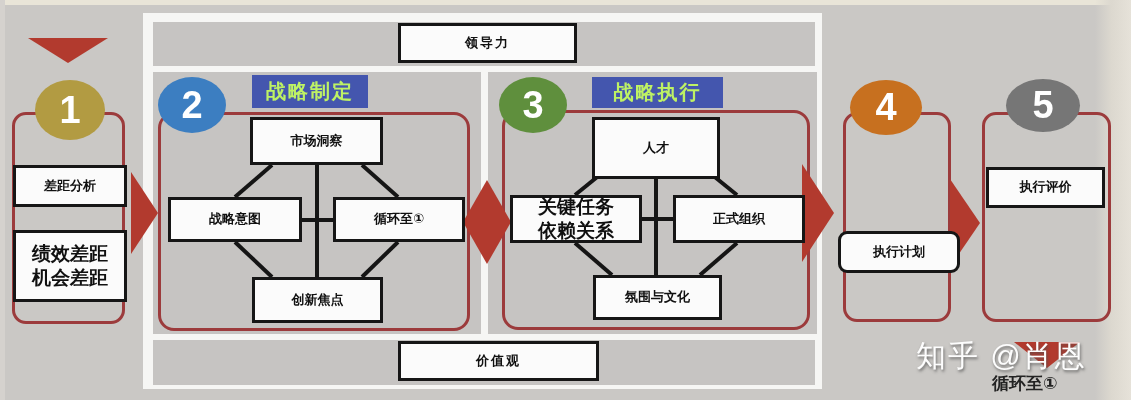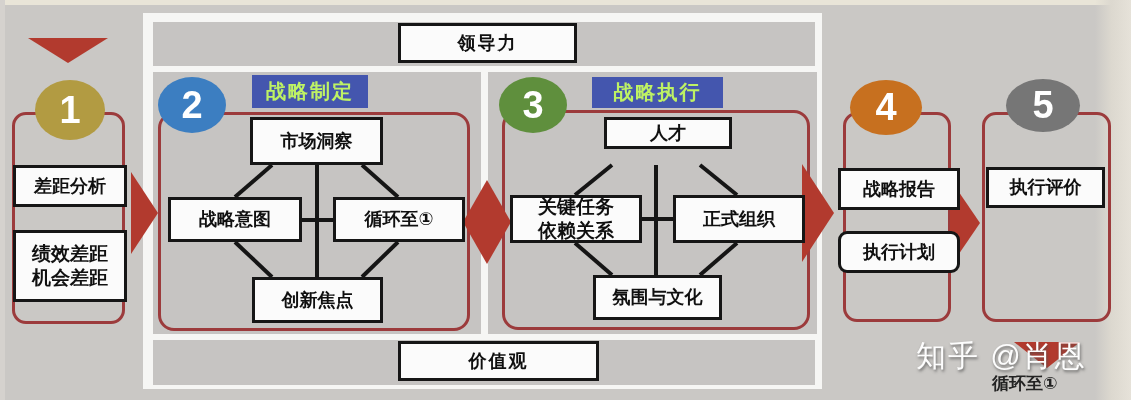--- a/index.html
+++ b/index.html
@@ -18,21 +18,21 @@
   .panel-bottom{left:153px;top:340px;width:662px;height:45px;}
   
   .redrect{position:absolute;border:3px solid var(--border_red,#9c3b3c);border-radius:16px;z-index:2;}
   
   svg.connectors{position:absolute;left:0;top:0;width:1131px;height:400px;z-index:3;}
   svg.connectors line{stroke:#151515;stroke-width:4;}
   .diamond{fill:var(--arrow_red,#b23a2e);}
   
   .wbox{position:absolute;background:var(--box_bg,#fbfbfb);border:3px solid var(--box_border,#161616);
     display:flex;align-items:center;justify-content:center;font-weight:bold;color:#101010;
-    font-size:18px;text-align:center;white-space:pre-line;line-height:1.25;z-index:4;box-sizing:border-box;}
+    font-size:13px;text-align:center;white-space:pre-line;line-height:1.25;z-index:4;box-sizing:border-box;}
   .wbox.small{font-size:19px;}
   
   .numcircle{position:absolute;border-radius:50%;color:#fff;font-weight:bold;font-size:38px;
     display:flex;align-items:center;justify-content:center;z-index:4;}
   
   .bluelabel{position:absolute;background:var(--label_blue,#4456ae);color:#bef264;font-weight:bold;font-size:20px;
     display:flex;align-items:center;justify-content:center;z-index:4;letter-spacing:2px;}
   
   .tri{position:absolute;width:0;height:0;border-style:solid;z-index:3;}
   .tri-right-12{left:131px;top:172px;border-width:41px 0 41px 27px;border-color:transparent transparent transparent var(--arrow_red,#b23a2e);}
@@ -98,30 +98,29 @@
 
   <div class="numcircle" style="left:158px;top:77px;width:68px;height:56px;background:var(--step2,#3c7ec1);">2</div>
   <div class="bluelabel" style="left:252px;top:75px;width:116px;height:33px;">战略制定</div>
   <div class="wbox" style="left:250px;top:117px;width:133px;height:48px;">市场洞察</div>
   <div class="wbox" style="left:168px;top:197px;width:134px;height:45px;">战略意图</div>
   <div class="wbox" style="left:333px;top:197px;width:132px;height:45px;">循环至①</div>
   <div class="wbox" style="left:252px;top:277px;width:131px;height:46px;">创新焦点</div>
 
   <div class="numcircle" style="left:499px;top:77px;width:68px;height:56px;background:var(--step3,#5f8f3d);">3</div>
   <div class="bluelabel" style="left:592px;top:77px;width:131px;height:31px;">战略执行</div>
-  <div class="wbox" style="left:592px;top:117px;width:128px;height:32px;margin-left:12px;">人才</div>
+  <div class="wbox" style="left:592px;top:117px;width:128px;height:62px;">人才</div>
   <div class="wbox" style="left:673px;top:195px;width:132px;height:48px;">正式组织</div>
   <div class="wbox small" style="left:510px;top:195px;width:132px;height:48px;">关键任务
 依赖关系</div>
   <div class="wbox" style="left:593px;top:275px;width:129px;height:45px;">氛围与文化</div>
 
   <div class="tri tri-right-34"></div>
 
   <div class="numcircle" style="left:850px;top:80px;width:72px;height:55px;background:var(--step4,#c7701f);">4</div>
-  <div class="wbox" style="left:838px;top:168px;width:122px;height:42px;">战略报告</div>
   <div class="wbox" style="left:838px;top:231px;width:122px;height:42px;border-radius:9px;">执行计划</div>
 
   <div class="tri tri-right-45"></div>
 
   <div class="numcircle" style="left:1006px;top:79px;width:74px;height:53px;background:var(--step5,#767676);">5</div>
   <div class="wbox" style="left:986px;top:167px;width:119px;height:41px;">执行评价</div>
 
   <div class="tri tri-down-wm"></div>
   <div class="watermark">知乎 @肖恩</div>
   <div class="cycle-note">循环至①</div>

